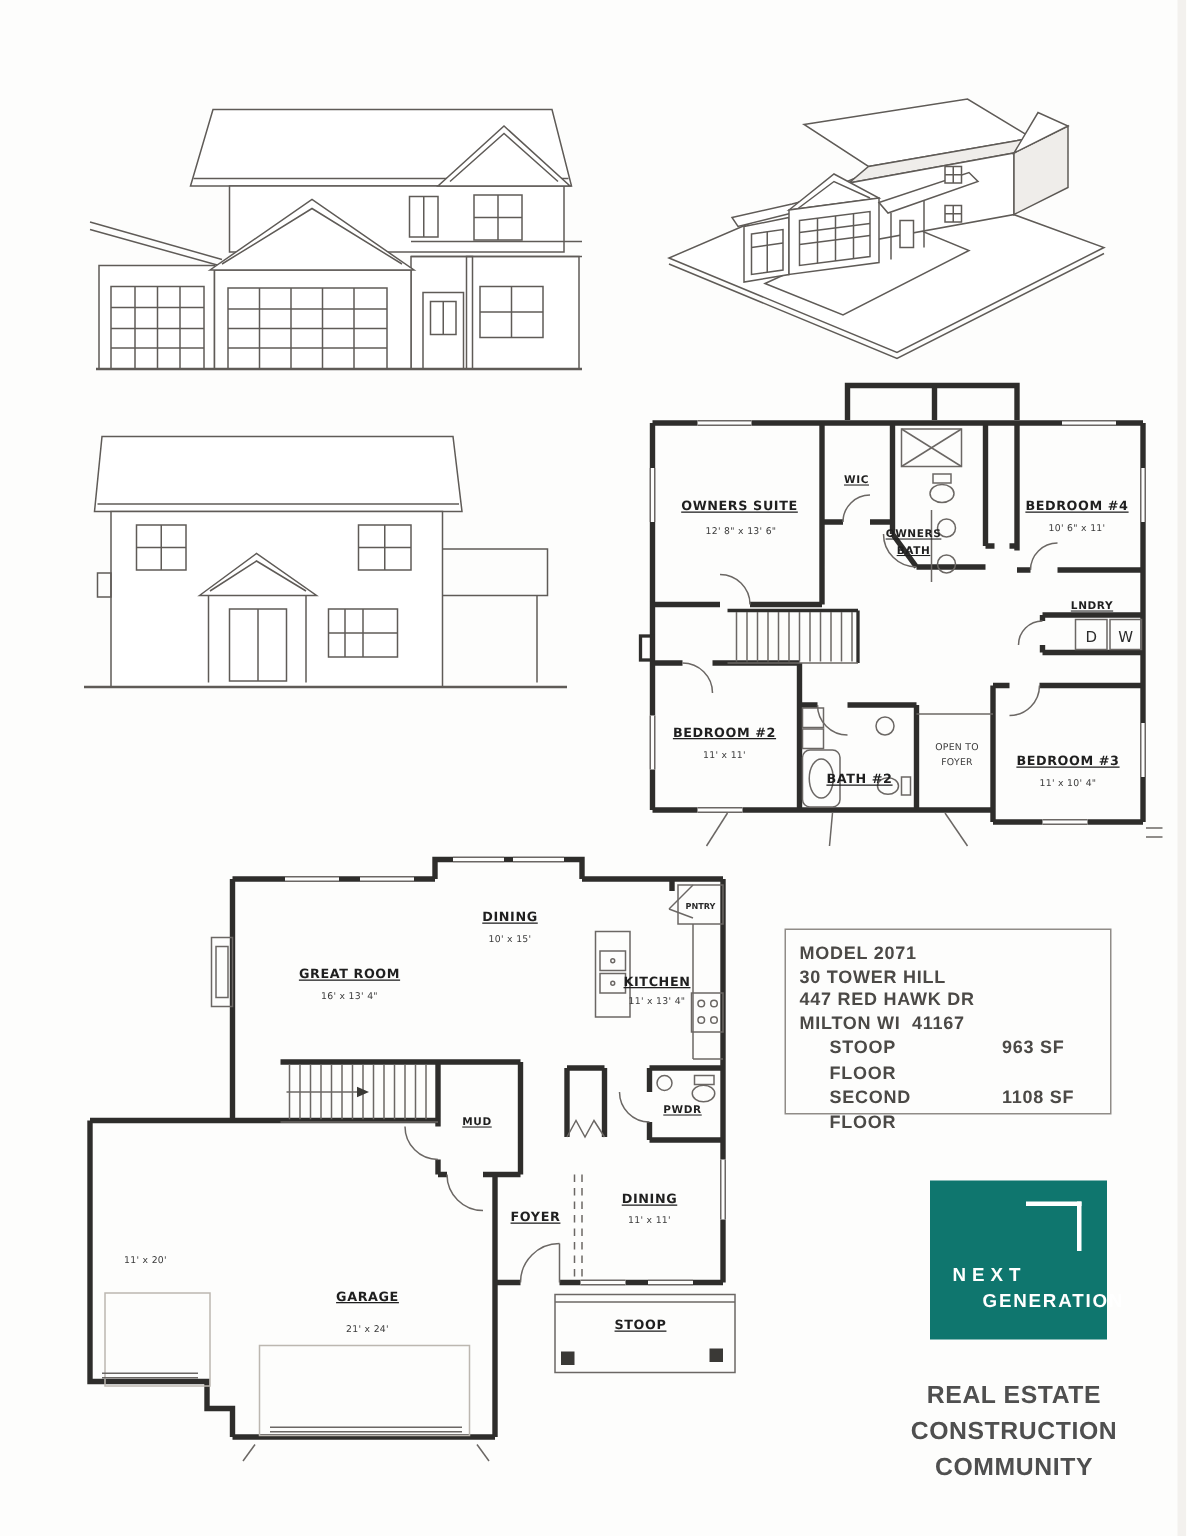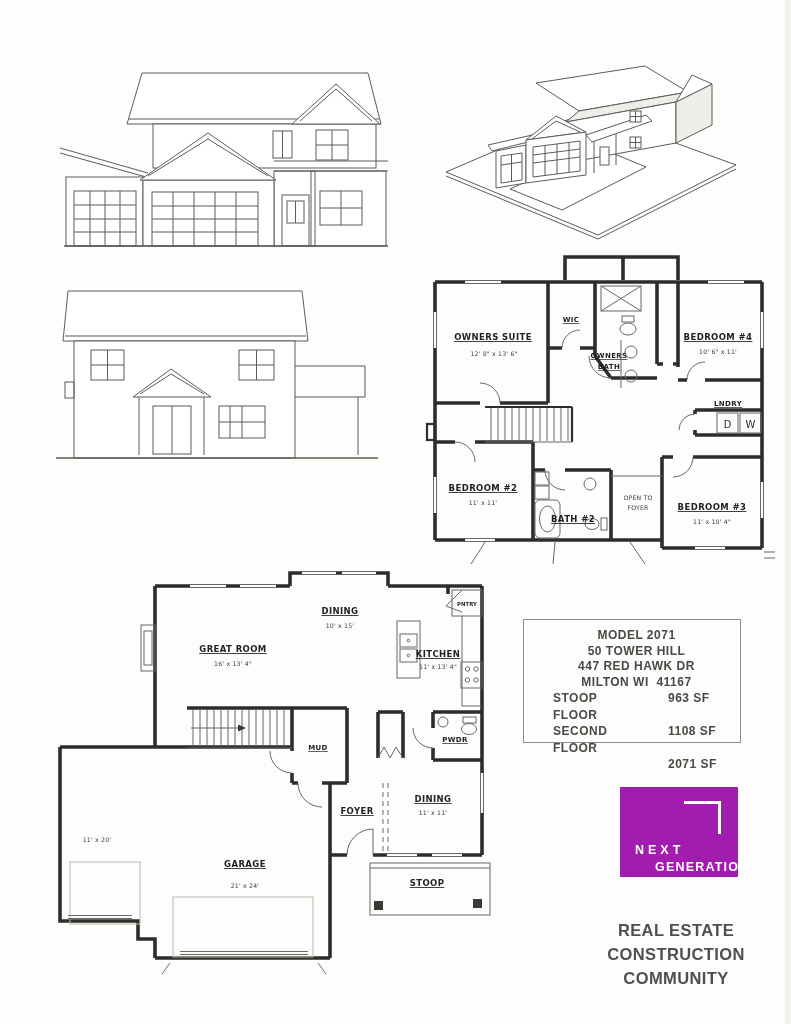--- a/index.html
+++ b/index.html
@@ -23,27 +23,27 @@
          text-anchor:middle; text-decoration:underline; }
   .rl7 { font-size:7px; }
   .rd  { font-size:6.2px; fill:#3b3b3b; text-anchor:middle; letter-spacing:.2px; }
   .tin { font-size:5.4px; fill:#2c2c2c; text-anchor:middle; font-weight:700; }
   .dw  { font-size:10px; fill:#2c2c2c; text-anchor:middle; font-weight:400; }
 
   
   .info-box { left:523px; top:619px; width:218px; height:124px; border:1.3px solid #908c87;
               color:#4b4946; font-weight:700; font-size:12px; letter-spacing:.5px;
               padding:8px 0 0 9px; box-sizing:border-box; }
-  .info-box .line { line-height:15.5px; white-space:pre;text-align:center; }
+  .info-box .line { line-height:15.5px; white-space:pre; }
   .sf-row { display:flex; line-height:16.5px; }
   .sf-row .lbl { flex:1; padding-left:20px; }
   .sf-row .val { width:72px;margin-left:25px; }
 
   
-  .logo { left:620px; top:787px; width:118px; height:90px; background:#a21caf; }
+  .logo { left:620px; top:787px; width:118px; height:106px; background:#0f766e; }
   .logo .bracket { position:absolute; top:14px; right:17px; width:34px; height:30px;
                    border-top:3.5px solid #ffffff; border-right:3.5px solid #ffffff; }
   .logo .lg1 { position:absolute; left:15px; top:56px; color:#ffffff; font-weight:700;
                font-size:12.5px; letter-spacing:4px; }
   .logo .lg2 { position:absolute; left:15px; top:73px; color:#ffffff; font-weight:700;
                font-size:12.5px; letter-spacing:1.2px;margin-left:20px; }
   .tagline { left:555px; top:918px; width:242px; text-align:center; color:#4f4f4f;
              font-weight:700; font-size:16.5px; line-height:24px; letter-spacing:.4px; }
   .scan-edge { right:0; top:0; width:6px; height:1024px; background:#f3f1ee; }
 </style>
@@ -470,35 +470,31 @@
     <text x="393" y="234" class="rl">DINING</text>
     <text x="393" y="247" class="rd">11' x 11'</text>
     <text x="205" y="299" class="rl">GARAGE</text>
     <text x="205" y="320" class="rd">21' x 24'</text>
     <text x="57" y="274" class="rd">11' x 20'</text>
     <text x="387" y="318" class="rl">STOOP</text>
   </svg>
 
   <div class="abs info-box">
     <div class="line">MODEL 2071</div>
-    <div class="line">50 TOWER HILL</div>
+    <div class="line">30 TOWER HILL</div>
     <div class="line">447 RED HAWK DR</div>
     <div class="line">MILTON WI  41167</div>
     <div class="sf-row">
       <span class="lbl">STOOP FLOOR</span>
       <span class="val">963 SF</span>
     </div>
     <div class="sf-row">
       <span class="lbl">SECOND FLOOR</span>
       <span class="val">1108 SF</span>
     </div>
-    <div class="sf-row">
-      <span class="lbl"></span>
-      <span class="val">2071 SF</span>
-    </div>
   </div>
 
   <div class="abs logo">
     <div class="bracket"></div>
     <div class="lg1">NEXT</div>
     <div class="lg2">GENERATION</div>
   </div>
 
   <div class="abs tagline">
     <div>REAL ESTATE</div>

